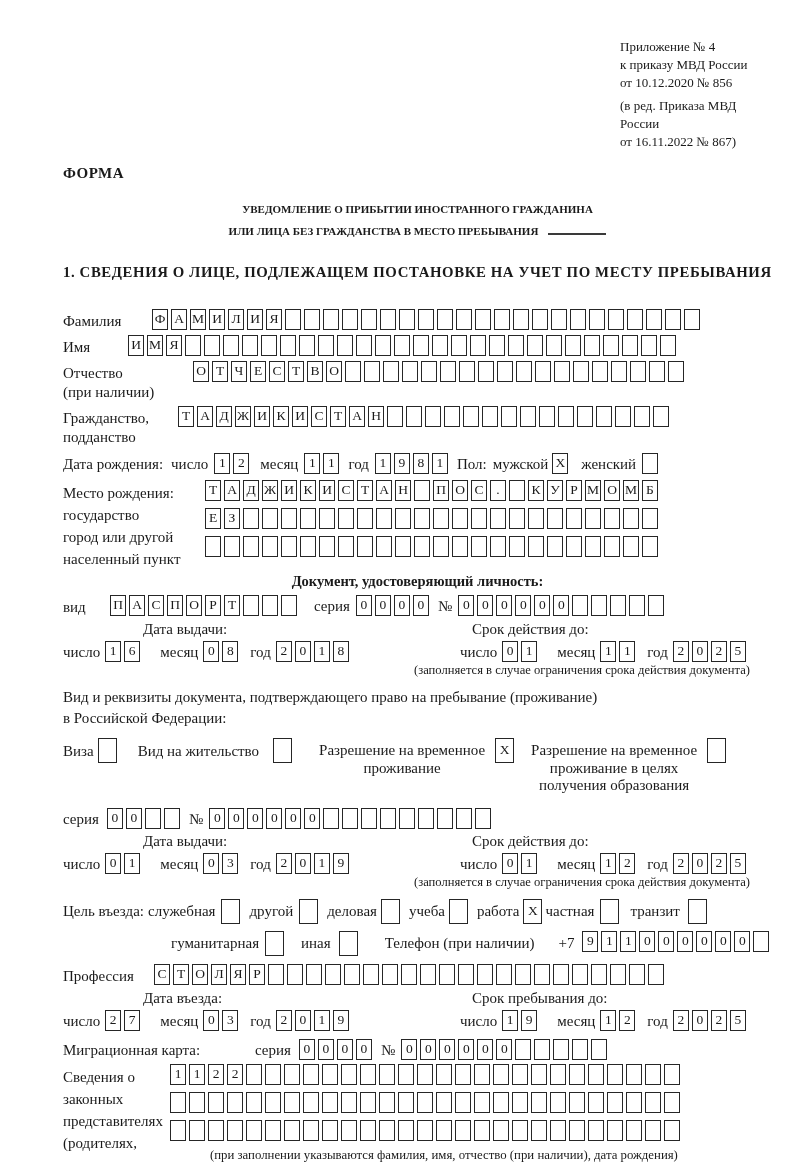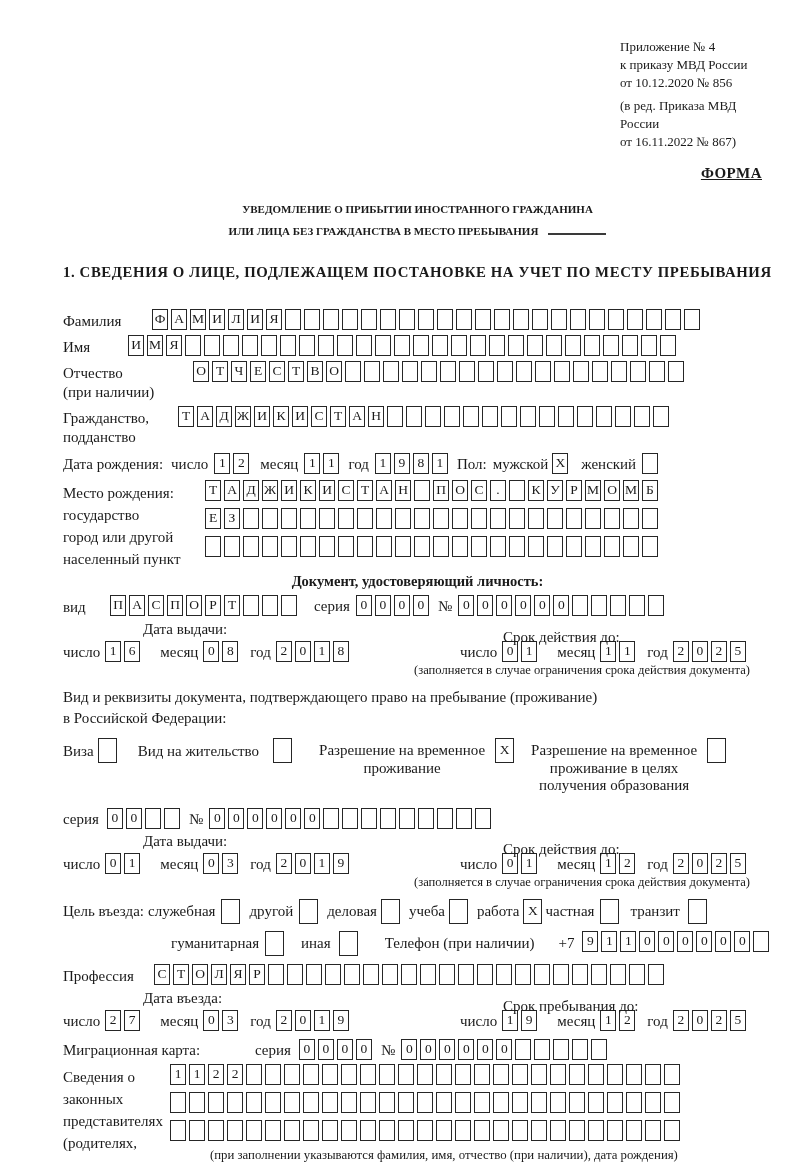--- a/index.html
+++ b/index.html
@@ -4,21 +4,21 @@
 <style>
   * { box-sizing: border-box; margin: 0; padding: 0; }
   html,body { background:#ffffff; }
   .page {
     width: 800px; min-height: 1163px; background: #fff; color: #1a1a1a;
     font-family: "Liberation Serif", "DejaVu Serif", serif;
     font-size: 15px; padding: 38px 28px 24px 63px; position: relative;
   }
   .hdr { margin-left: 557px; font-size: 13px; line-height: 18px; }
   .hdr .amend { margin-top: 5px; }
-  .forma { text-align: right; padding-right: 10px; font-weight: bold; margin-top: 14px; font-size: 15px; letter-spacing: .5px; text-decoration: underline; }
+  .forma { padding-right: 10px; font-weight: bold; margin-top: 14px; font-size: 15px; letter-spacing: .5px; }
   .title { text-align: center; font-weight: bold; font-size: 11px; line-height: 22px; margin-top: 16px; }
   .uline { display:inline-block; width: 58px; border-bottom: 2px solid #3a3a3a; height: 13px; margin-left: 10px; }
   .sec1 { font-weight: bold; font-size: 14.8px; margin-top: 22px; letter-spacing: .6px; white-space: nowrap; }
 
   .cell {
     display: inline-block; width: 16px; height: 21px; border: 1.5px solid #262626;
     margin-right: 3px; text-align: center; font-size: 13.5px; line-height: 18px; flex: none;
   }
   .cell.cb { width: 19px; height: 25px; line-height: 22px; }
   .boxes { display: inline-flex; flex: none; }
@@ -32,21 +32,21 @@
   .ml14 { margin-left: 14px; } .ml18 { margin-left: 18px; } .ml24 { margin-left: 24px; }
   .mr4 { margin-right: 4px; } .mr6 { margin-right: 6px; } .mr8 { margin-right: 8px; }
 
   .two-col { display: flex; align-items: flex-start; margin-top: 6px; }
   .lblcol { line-height: 22px; padding-top: 2px; flex: none; }
   .boxrows .boxes { display: flex; margin-bottom: 7px; }
 
   .center-bold { text-align: center; font-weight: bold; font-size: 14.5px; margin: 3px 0 5px; }
   .dhdr { position: relative; height: 20px; margin-top: 1px; }
   .dhdr .h1 { position: absolute; left: 80px; }
-  .dhdr .h2 { position: absolute; left: 440px; margin-top: 8px; }
+  .dhdr .h2 { position: absolute; left: 409px; }
   .drow { display: flex; align-items: flex-start; }
   .dg { display: flex; align-items: flex-start; }
   .dg .dlbl { margin-right: 5px; }
   .dg .boxes { margin-right: 9px; }
   .dg1 { width: 397px; flex: none; }
   .note-r { text-align: right; padding-right: 22px; font-size: 12.6px; margin: 1px 0 5px; }
   .intro { margin-top: 9px; line-height: 21px; }
   .optrow { display: flex; align-items: flex-start; margin: 9px 0 13px; }
   .optlbl { padding-top: 5px; flex: none; }
   .optml { text-align: center; line-height: 17.5px; padding-top: 4px; flex: none; }

